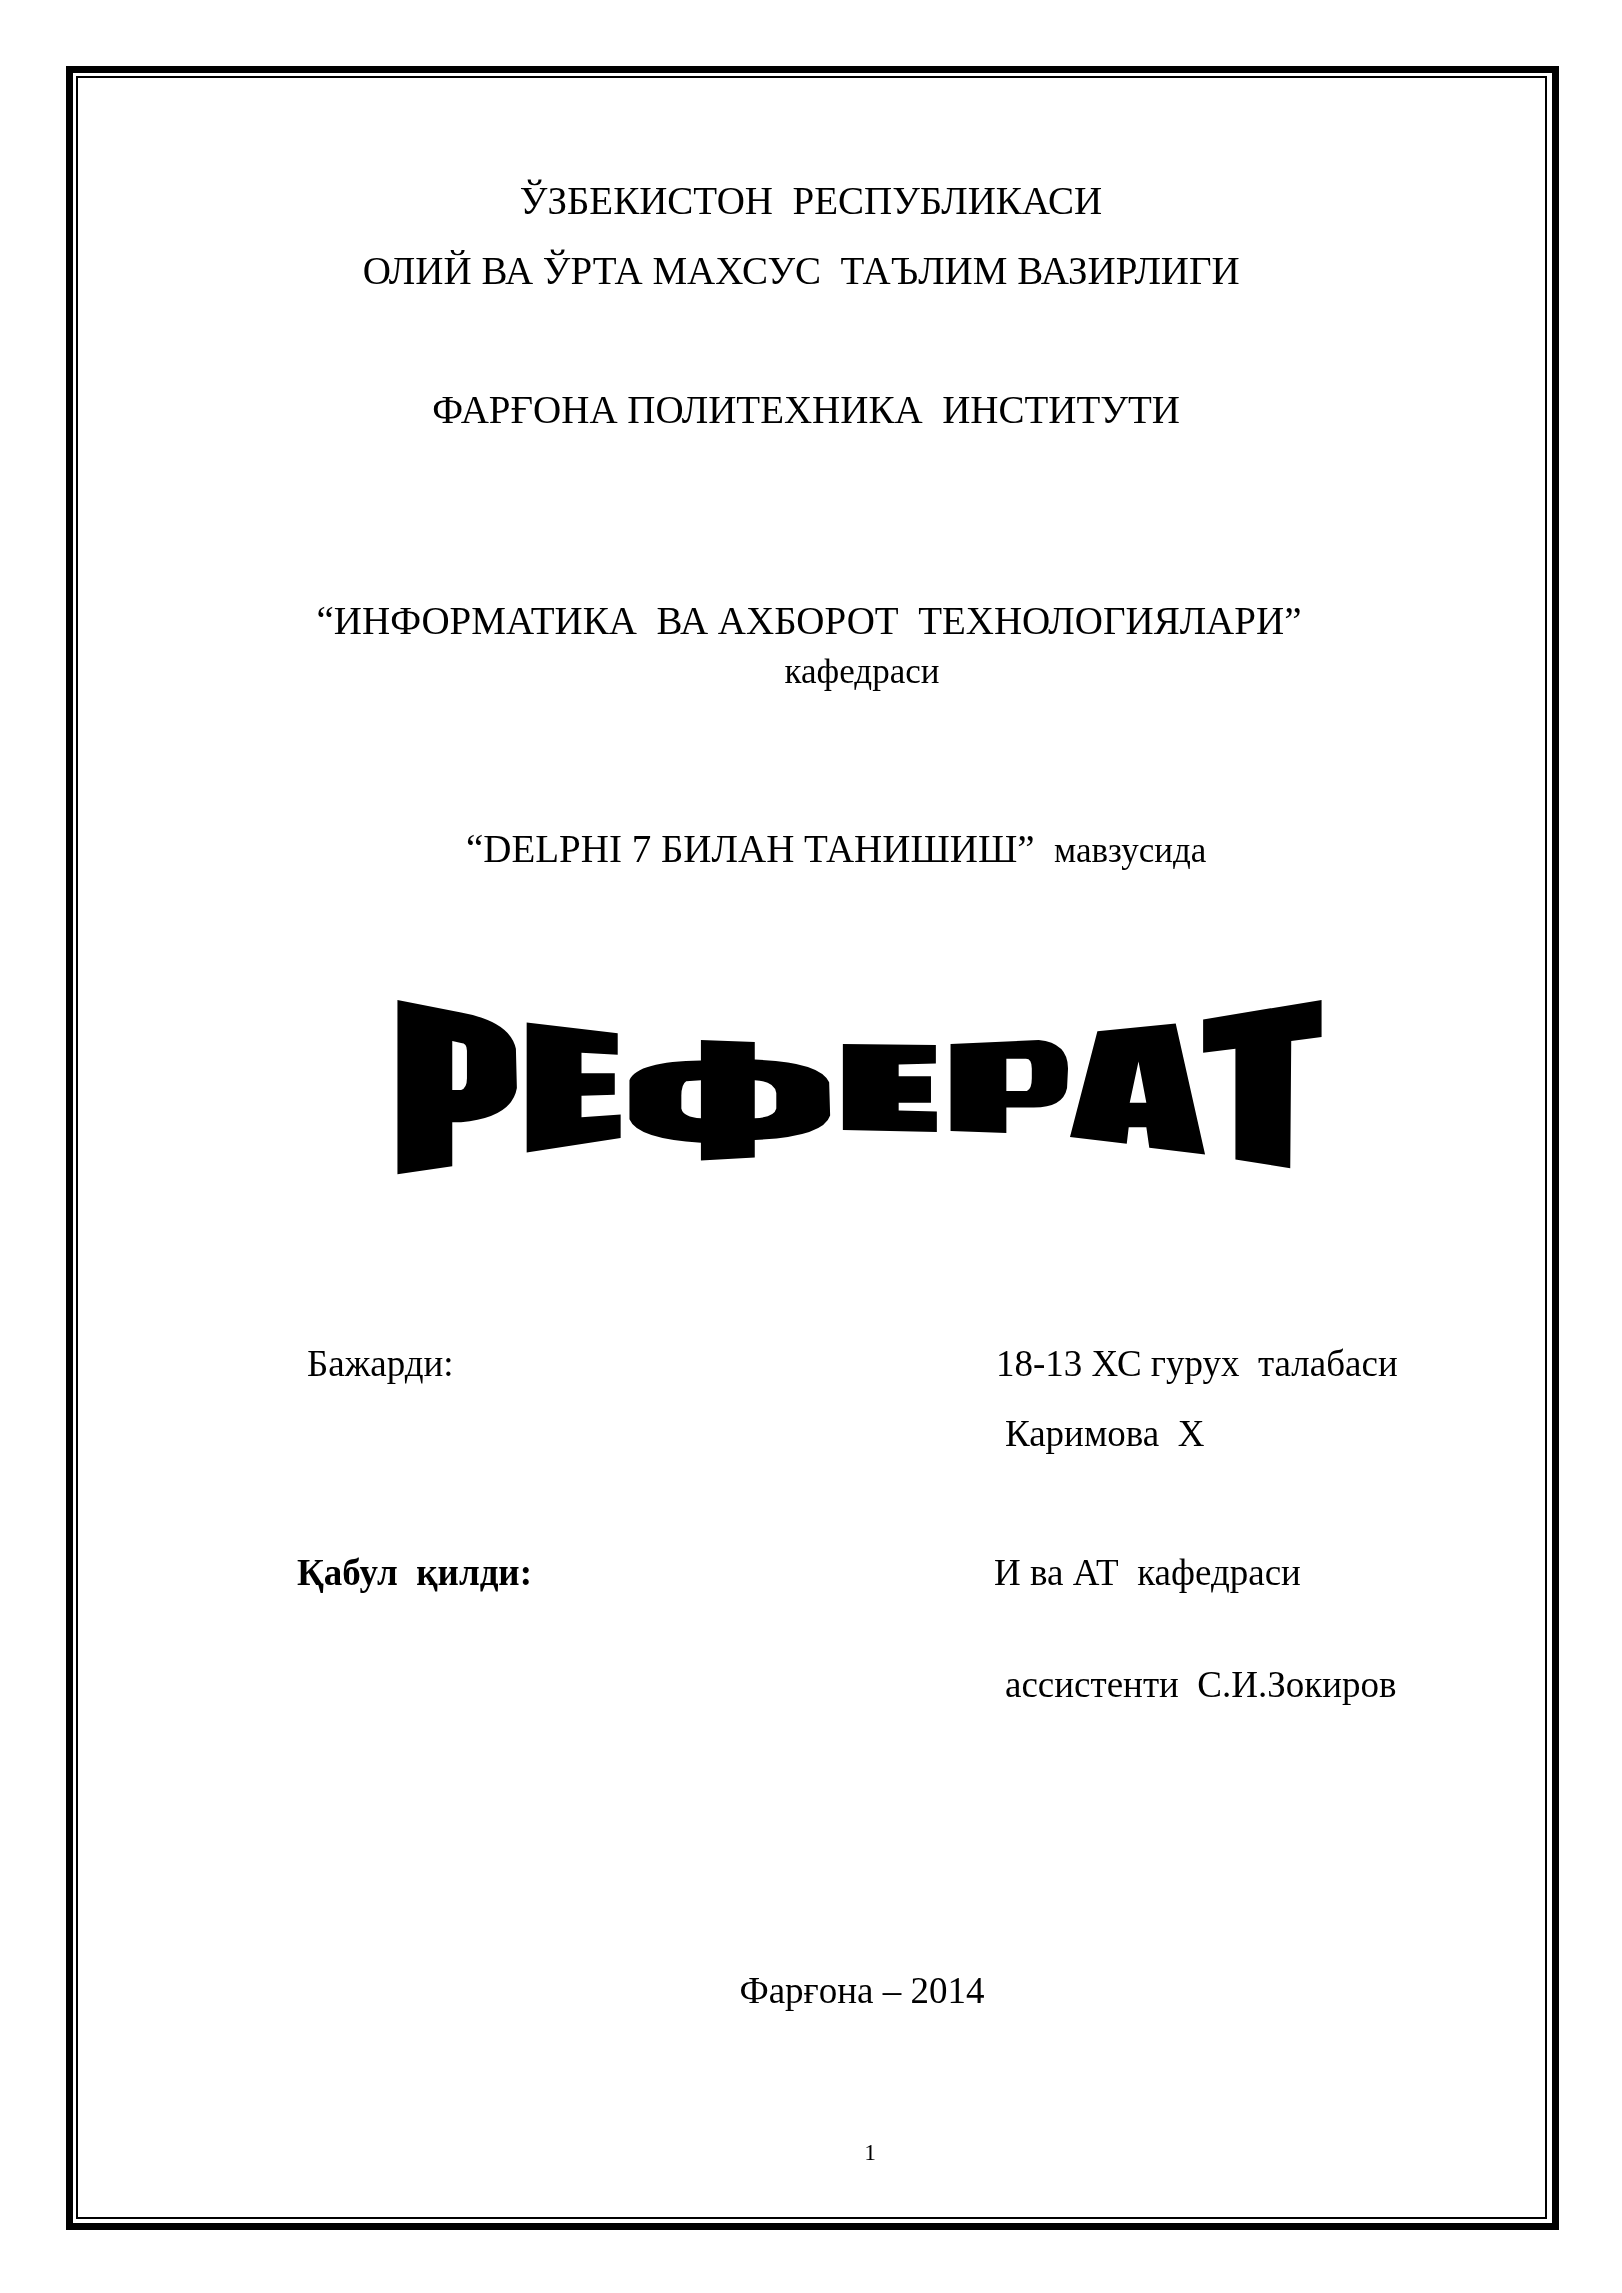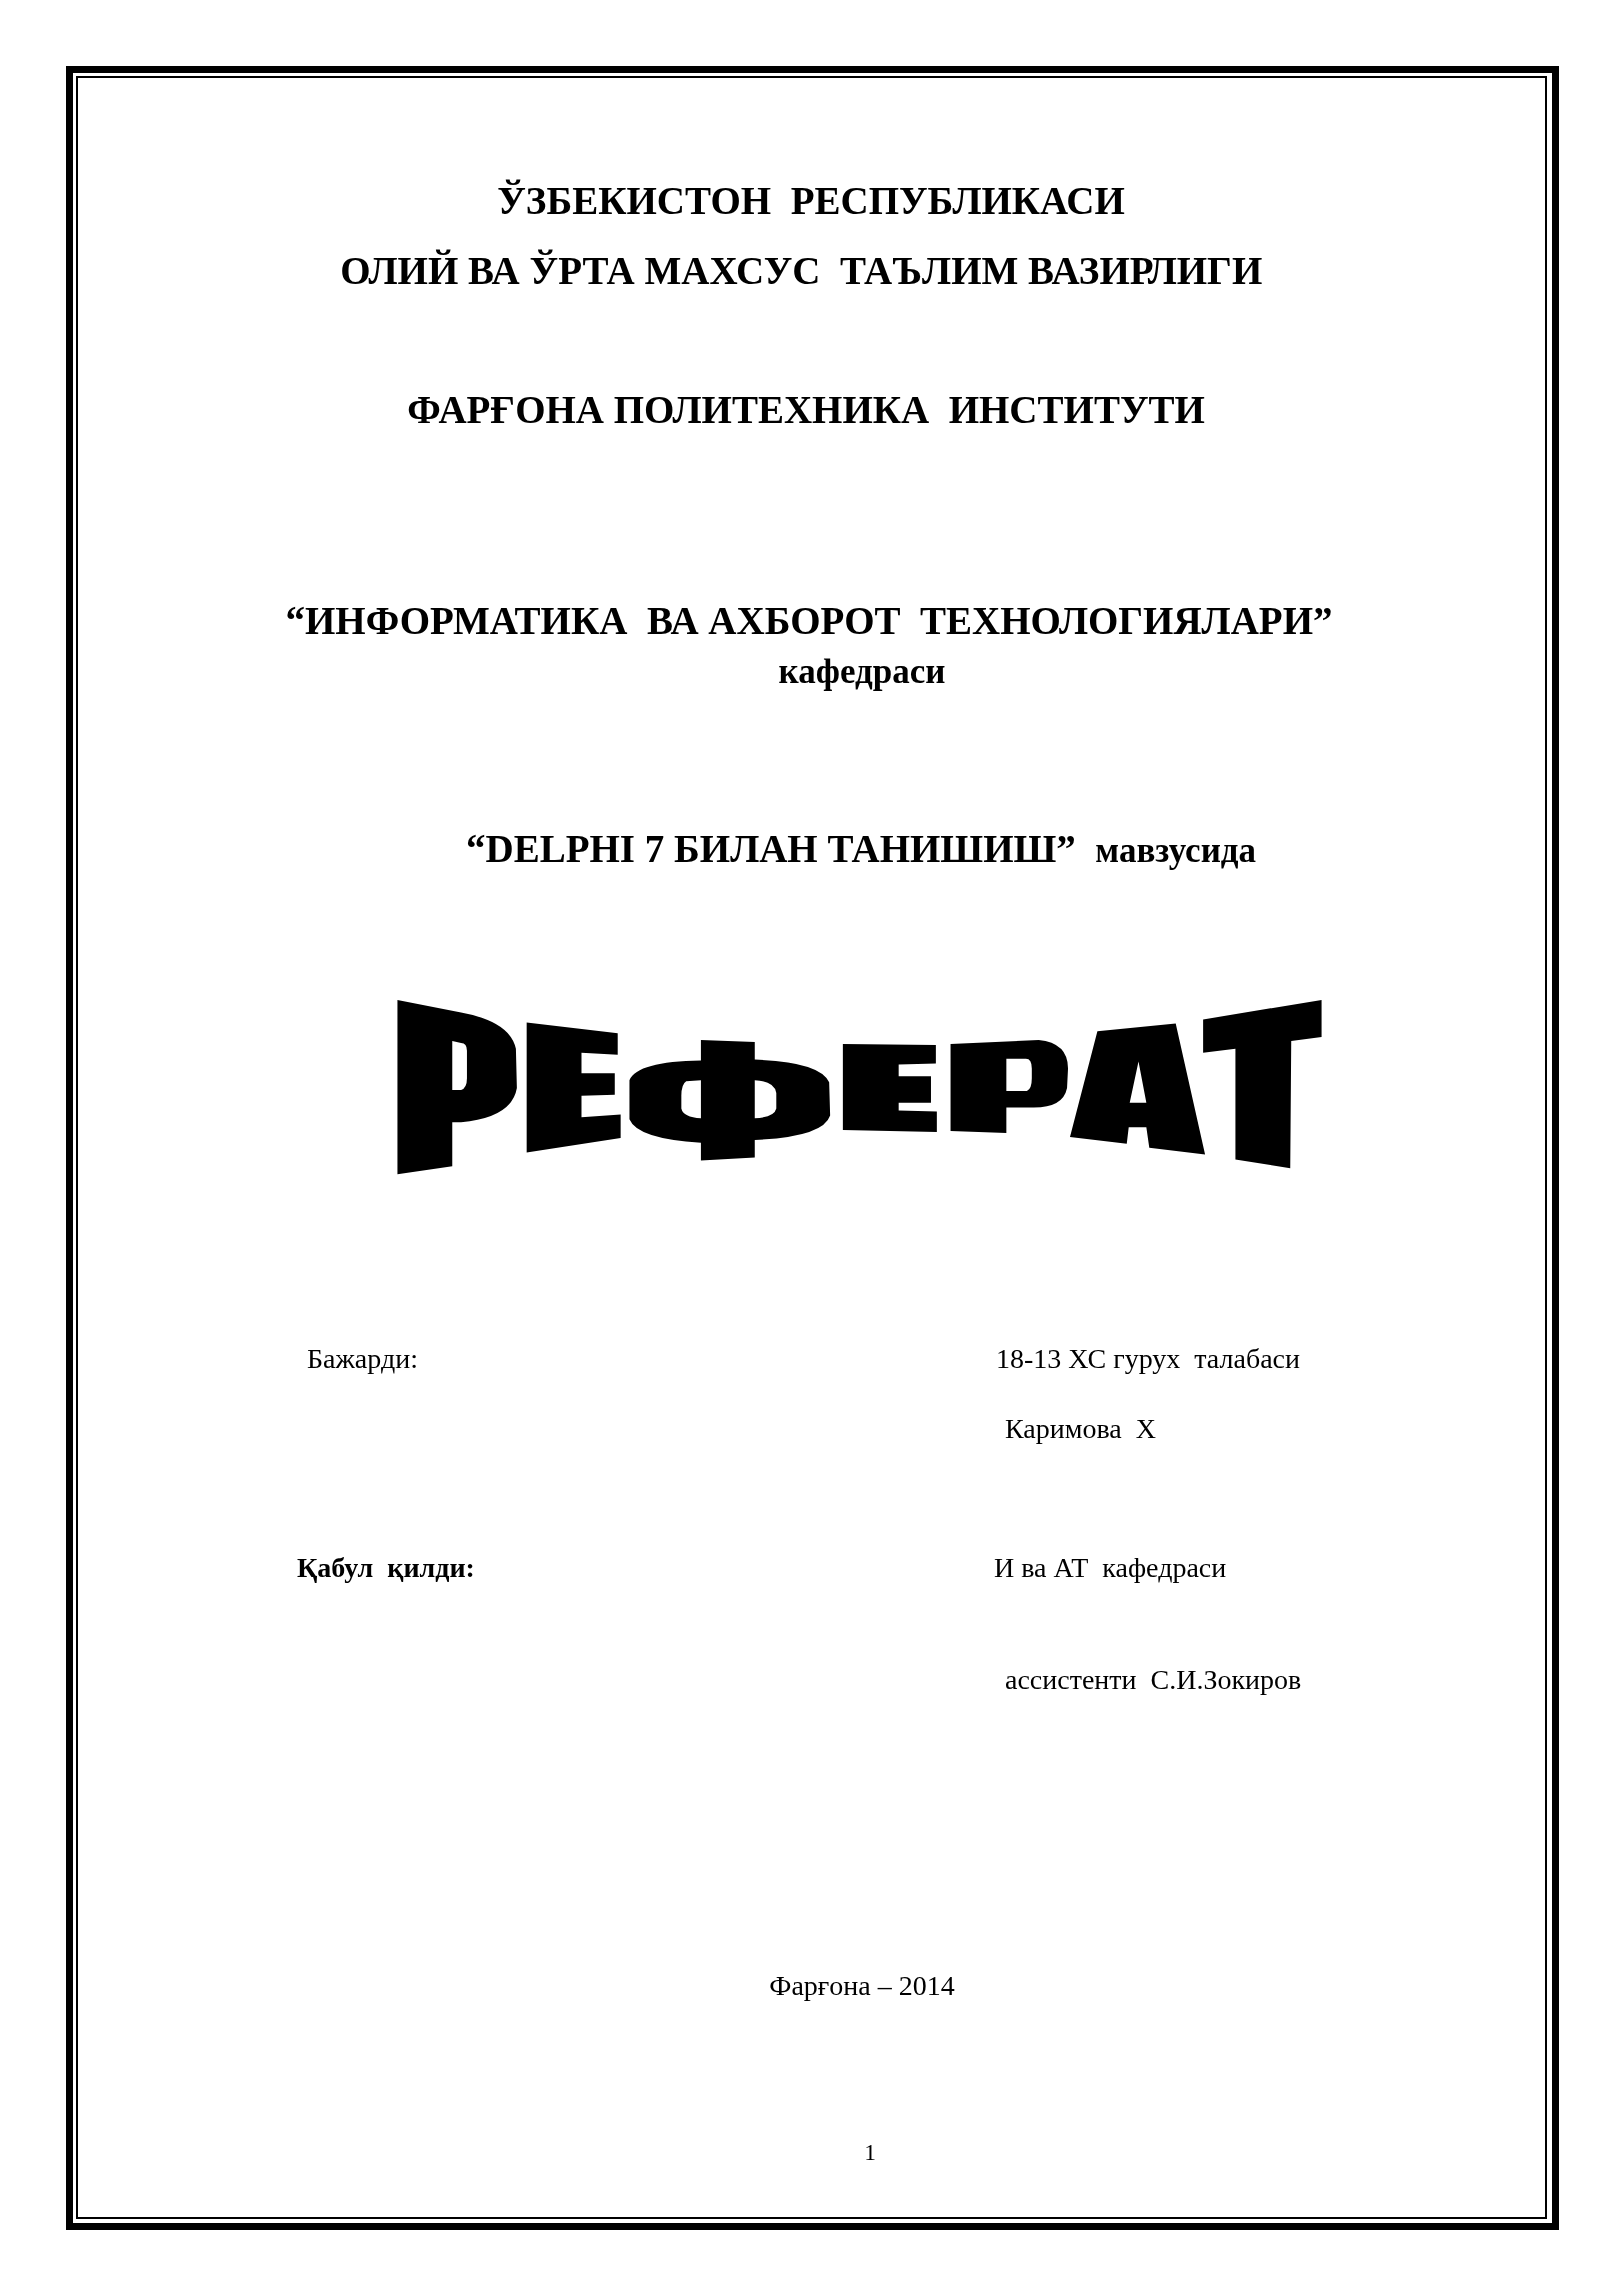--- a/index.html
+++ b/index.html
@@ -38,24 +38,24 @@
     .line {
       position: absolute;
       white-space: pre;
       line-height: 1;
     }
     .center {
       left: 0;
       width: 1622px;
       text-align: center;
     }
-    .bold { font-weight: bold; }
+    .bold { font-weight: normal; }
     .h1 { font-size: 39px; }
     .sm-bold { font-size: 35px; }
-    .body-text { font-size: 28px; }
+    .body-text { font-size: 37px; }
     .pagenum { font-size: 23.5px; }
     .wordart {
       position: absolute;
       left: 392px;
       top: 995px;
       width: 936px;
       height: 186px;
     }
   </style>
 </head>

